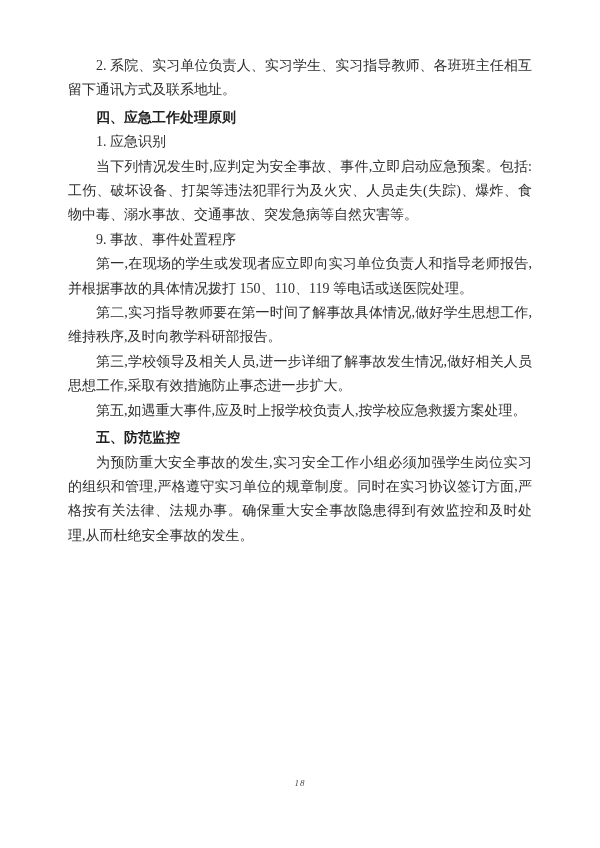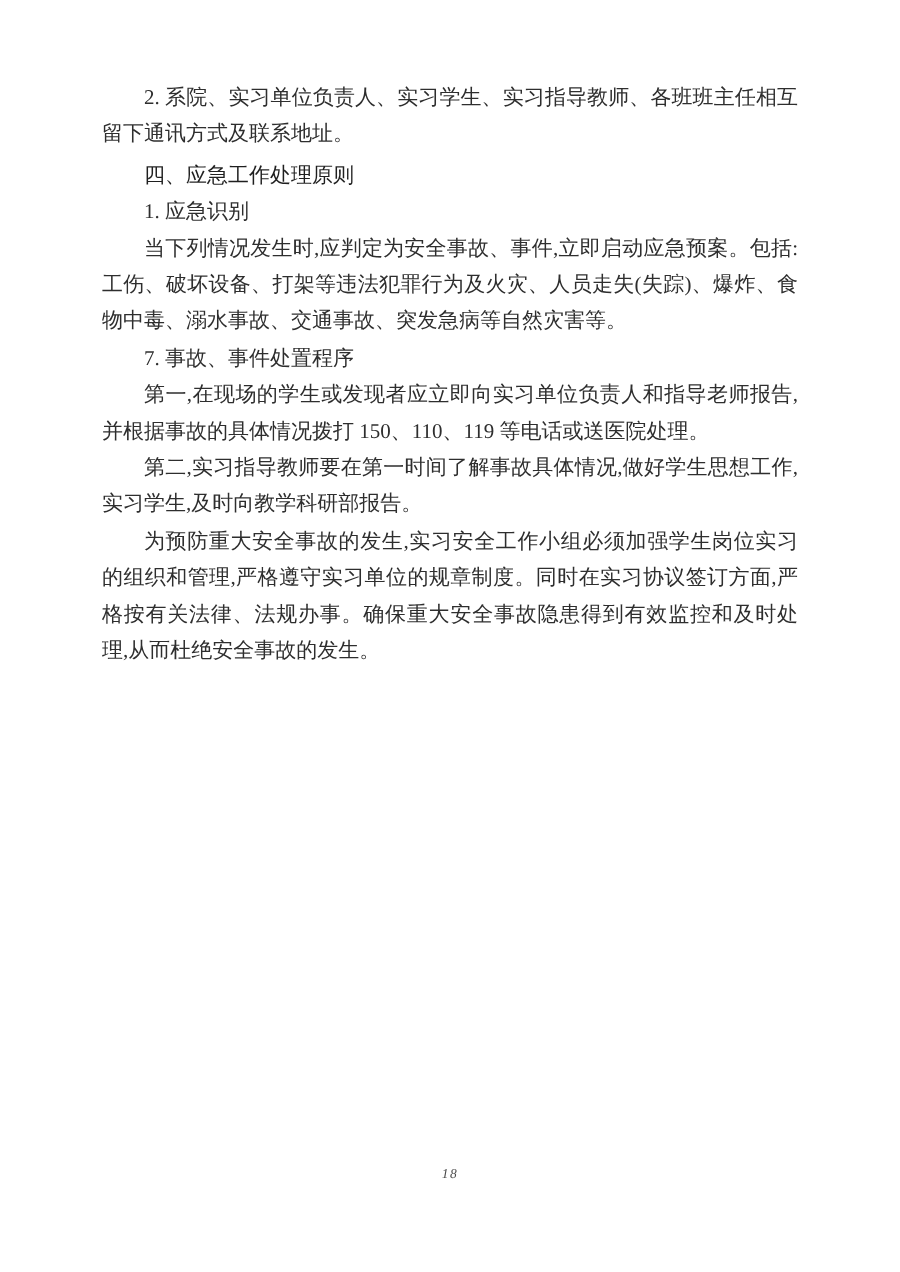--- a/index.html
+++ b/index.html
@@ -25,21 +25,21 @@
     line-height: 24.4px;
     text-align: justify;
     text-justify: inter-character;
     text-indent: 2em;
     color: #2e2e2e;
     word-break: break-all;
   }
   .heading {
     font-size: 14px;
     line-height: 24.4px;
-    font-weight: normal;
+    font-weight: bold;
     text-indent: 2em;
     color: #1f1f1f;
     margin-top: 2px;
   }
   .spacer-before-heading { margin-top: 3px; }
   .footer {
     position: absolute;
     left: 0;
     top: 772px;
     width: 100%;
@@ -55,21 +55,24 @@
 </style>
 </head>
 <body>
 
 <div class="page">
   <div class="content">
     <p class="para">2. 系院、实习单位负责人、实习学生、实习指导教师、各班班主任相互留下通讯方式及联系地址。</p>
     <h2 class="heading spacer-before-heading">四、应急工作处理原则</h2>
     <p class="para">1. 应急识别</p>
     <p class="para">当下列情况发生时,应判定为安全事故、事件,立即启动应急预案。包括:工伤、破坏设备、打架等违法犯罪行为及火灾、人员走失(失踪)、爆炸、食物中毒、溺水事故、交通事故、突发急病等自然灾害等。</p>
-    <p class="para">7. 事故、事件处置程序</p>
+    <p class="para">9. 事故、事件处置程序</p>
     <p class="para">第一,在现场的学生或发现者应立即向实习单位负责人和指导老师报告,并根据事故的具体情况拨打 150、110、119 等电话或送医院处理。</p>
-    <p class="para">第二,实习指导教师要在第一时间了解事故具体情况,做好学生思想工作,实习学生,及时向教学科研部报告。</p>
+    <p class="para">第二,实习指导教师要在第一时间了解事故具体情况,做好学生思想工作,维持秩序,及时向教学科研部报告。</p>
+    <p class="para">第三,学校领导及相关人员,进一步详细了解事故发生情况,做好相关人员思想工作,采取有效措施防止事态进一步扩大。</p>
+    <p class="para">第五,如遇重大事件,应及时上报学校负责人,按学校应急救援方案处理。</p>
+    <h2 class="heading spacer-before-heading">五、防范监控</h2>
     <p class="para">为预防重大安全事故的发生,实习安全工作小组必须加强学生岗位实习的组织和管理,严格遵守实习单位的规章制度。同时在实习协议签订方面,严格按有关法律、法规办事。确保重大安全事故隐患得到有效监控和及时处理,从而杜绝安全事故的发生。</p>
   </div>
   <div class="footer">
     <span class="pagenum">18</span>
   </div>
 </div>
 
 </body></html>

